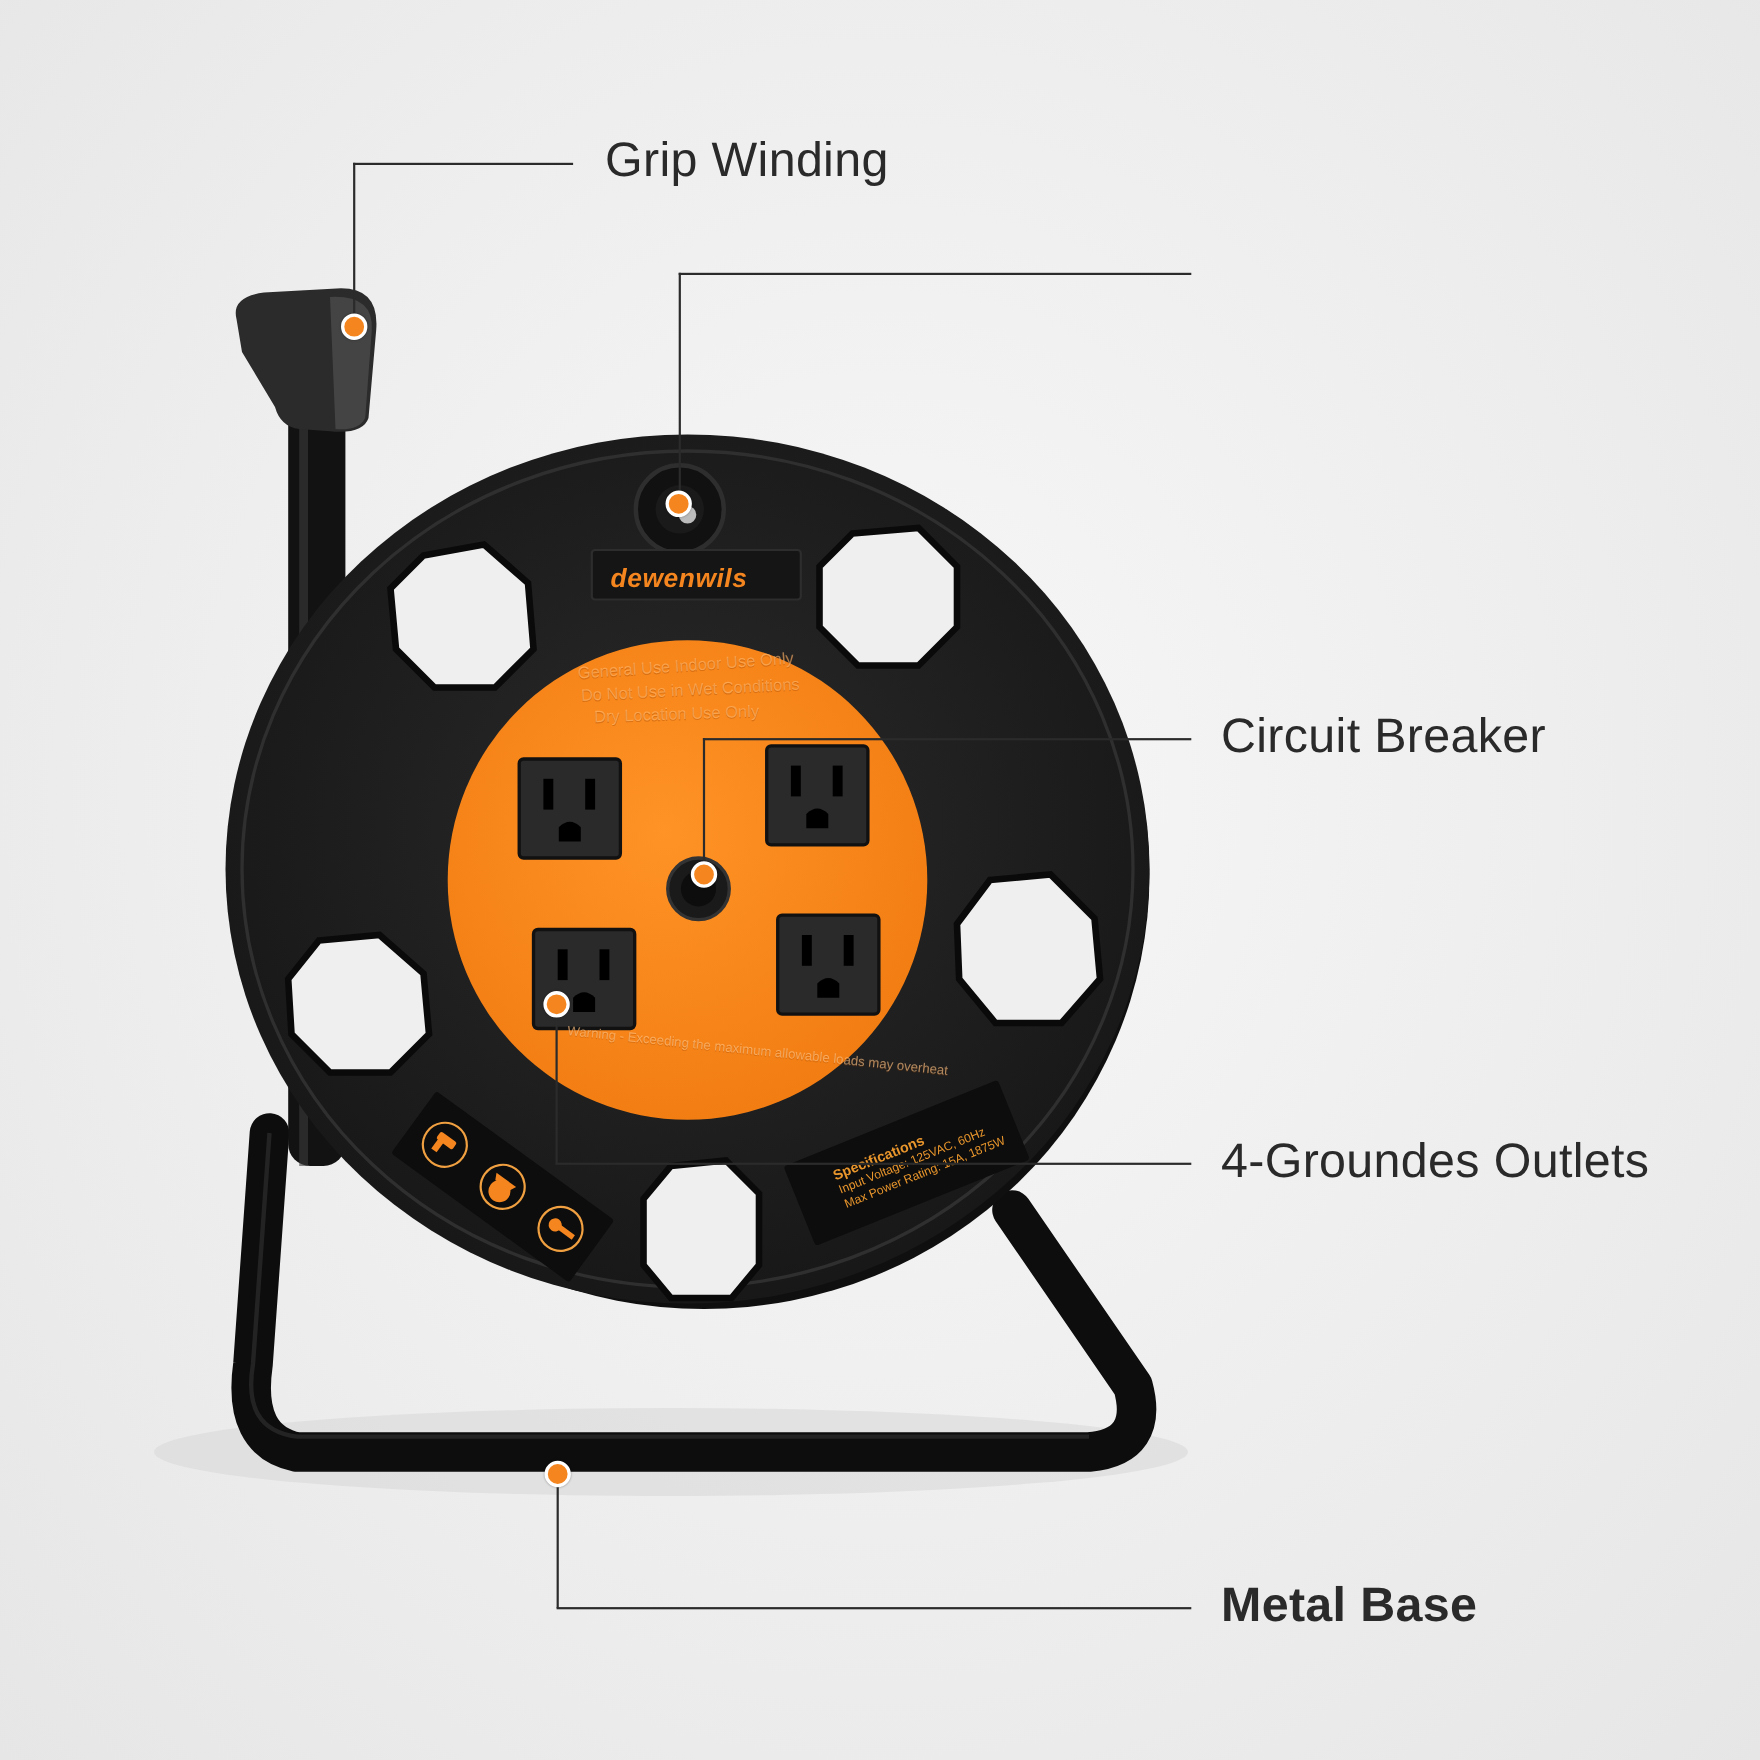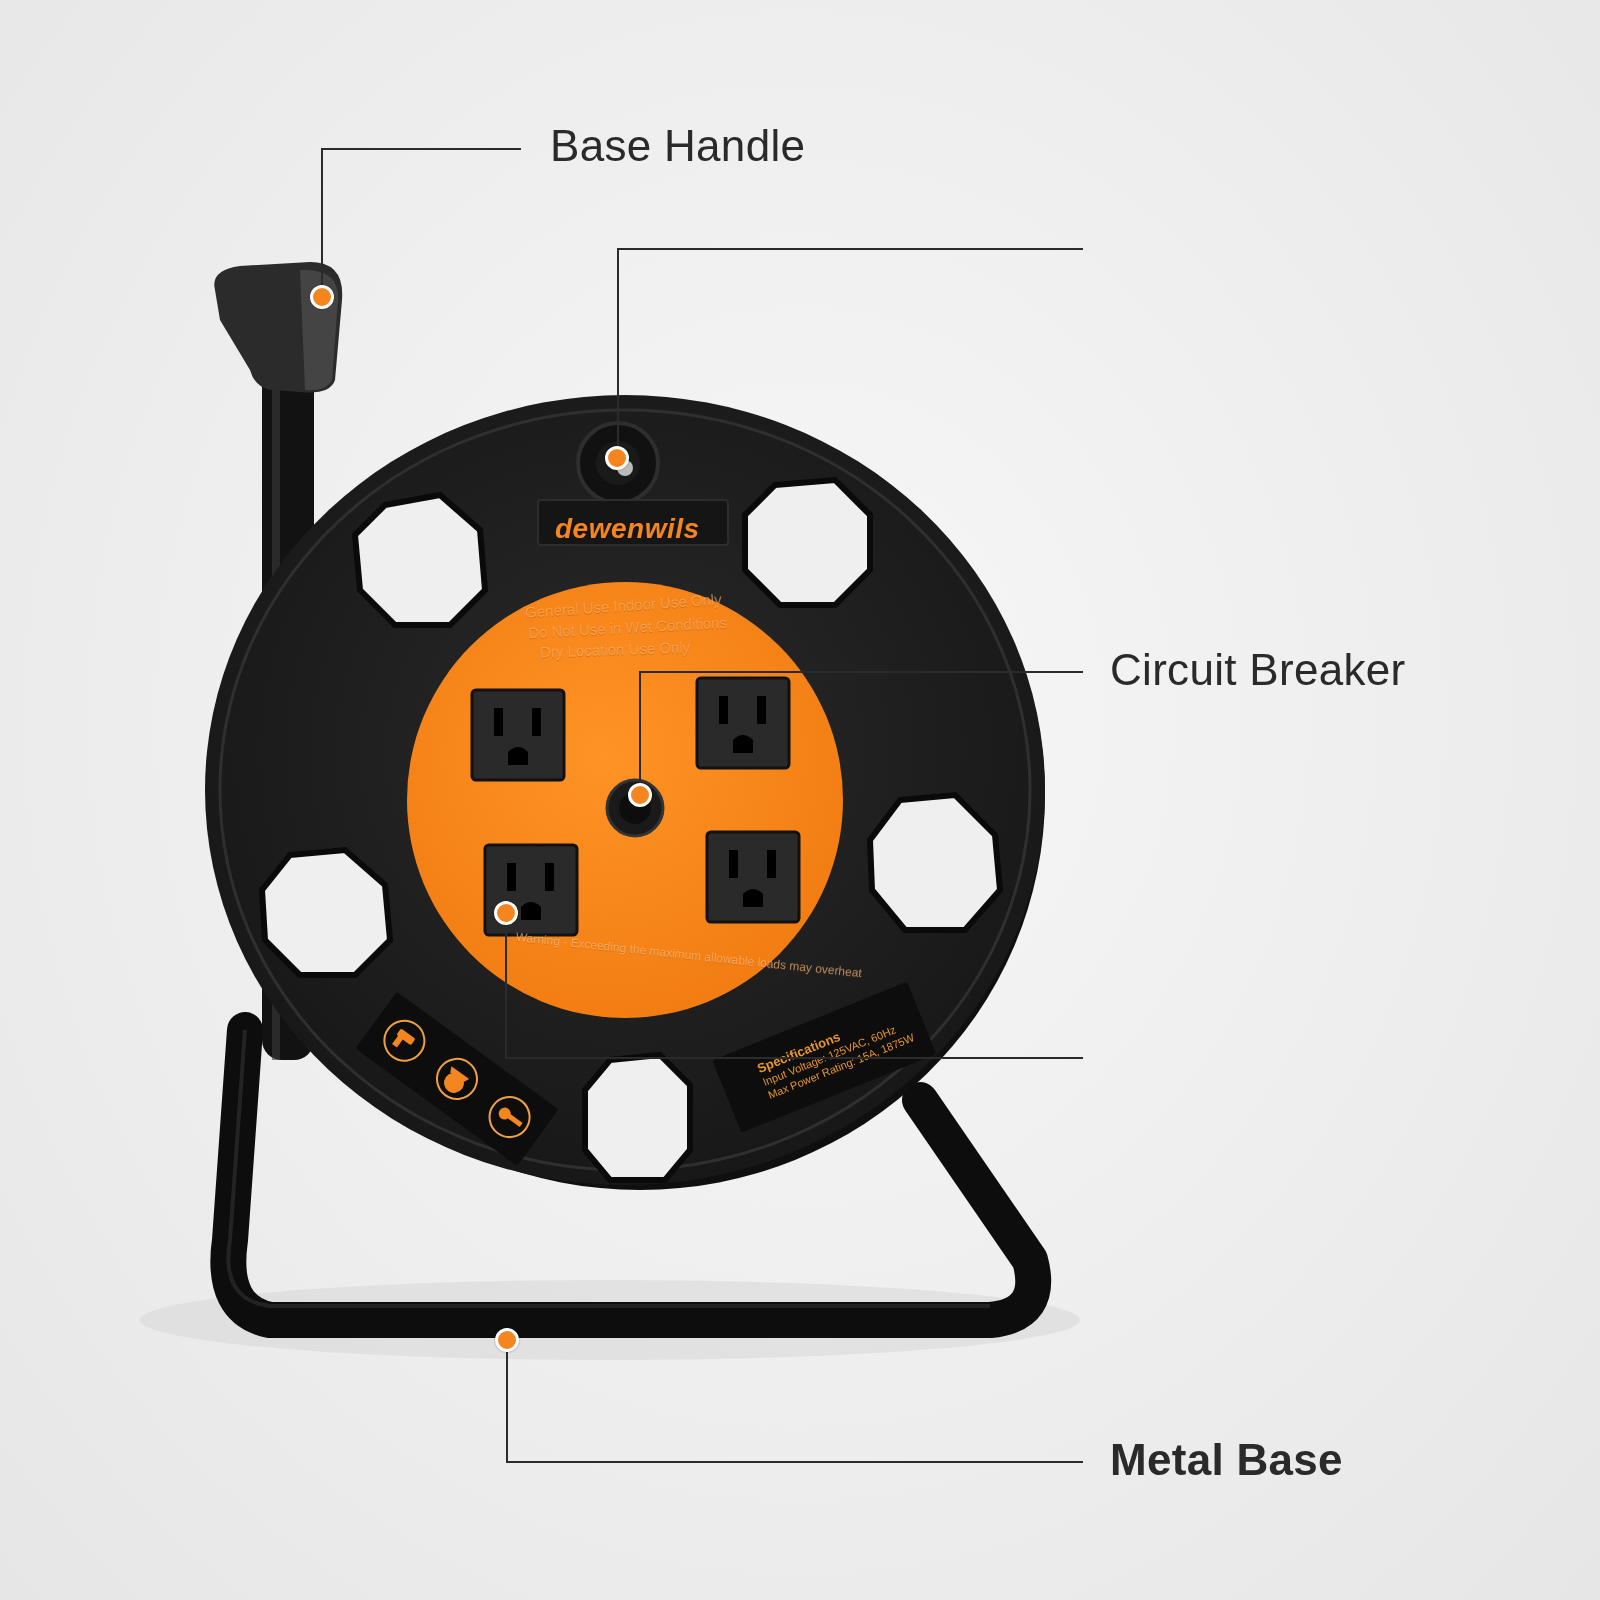--- a/index.html
+++ b/index.html
@@ -6,21 +6,21 @@
   body { width:1600px; height:1600px; background:#efefef; overflow:hidden; position:relative;
          font-family:"Liberation Sans", "DejaVu Sans", sans-serif; }
   .stage { position:absolute; left:0; top:0; width:1600px; height:1600px;
            background: radial-gradient(ellipse at 50% 45%, #f7f7f7 0%, #ededed 60%, #e6e6e6 100%); }
   svg.product { position:absolute; left:0; top:0; }
   .label { position:absolute; color:#2a2a2a; font-size:44px; letter-spacing:0.3px; white-space:nowrap; line-height:1; }
   .leader { position:absolute; background:#2b2b2b; }
   .marker { position:absolute; width:18px; height:18px; border-radius:50%; background:#f5861f;
             border:3px solid #ffffff; box-shadow:0 0 2px rgba(0,0,0,.4); transform:translate(-50%,-50%); }
   .brand { position:absolute; left:555px; top:513px; color:#f5861f; font-weight:bold; font-style:italic;
-           font-size:28px; letter-spacing:0.5px; }
+           font-size:24px; letter-spacing:0.5px; }
   .spec { position:absolute; left:755px; top:1062px; width:170px; color:#e8952c; font-size:11px;
           transform:rotate(-22deg); transform-origin:left top; line-height:1.25; }
   .spec .t { font-weight:bold; font-size:13px; }
   .emboss { position:absolute; color:rgba(255,190,120,.55); font-size:15px; white-space:nowrap;
             text-shadow:0 1px 0 rgba(160,70,0,.35); }
   .warn { position:absolute; left:515px; top:948px; color:rgba(255,200,140,.6); font-size:12px;
           white-space:nowrap; transform:rotate(6deg); text-shadow:0 1px 0 rgba(160,70,0,.3); }
 </style>
 </head>
 <body>
@@ -167,17 +167,18 @@
 
 <div class="leader" style="left:506px;top:1340px;width:2px;height:122px;"></div>
 <div class="leader" style="left:506px;top:1461px;width:577px;height:2px;"></div>
 
 <div class="marker" style="left:322px;top:297px;"></div>
 <div class="marker" style="left:617px;top:458px;"></div>
 <div class="marker" style="left:640px;top:795px;"></div>
 <div class="marker" style="left:506px;top:913px;"></div>
 <div class="marker" style="left:507px;top:1340px;"></div>
 
-<div class="label" style="left:550px;top:124px;">Base Handle</div>
+<div class="label" style="left:550px;top:124px;">Grip Winding</div>
 <div class="label" style="left:1110px;top:648px;">Circuit Breaker</div>
+<div class="label" style="left:1110px;top:1034px;">4-Groundes Outlets</div>
 <div class="label" style="left:1110px;top:1438px;font-weight:bold;">Metal Base</div>
 
 </div>
 
 </body></html>

